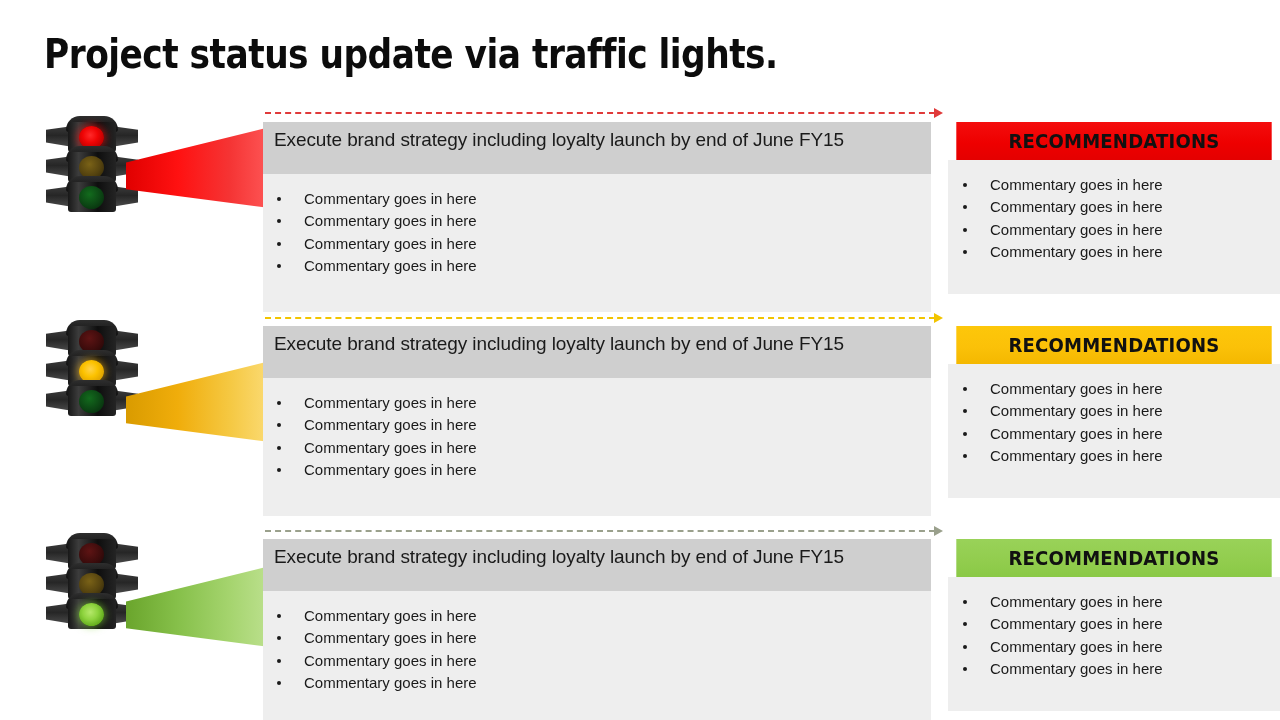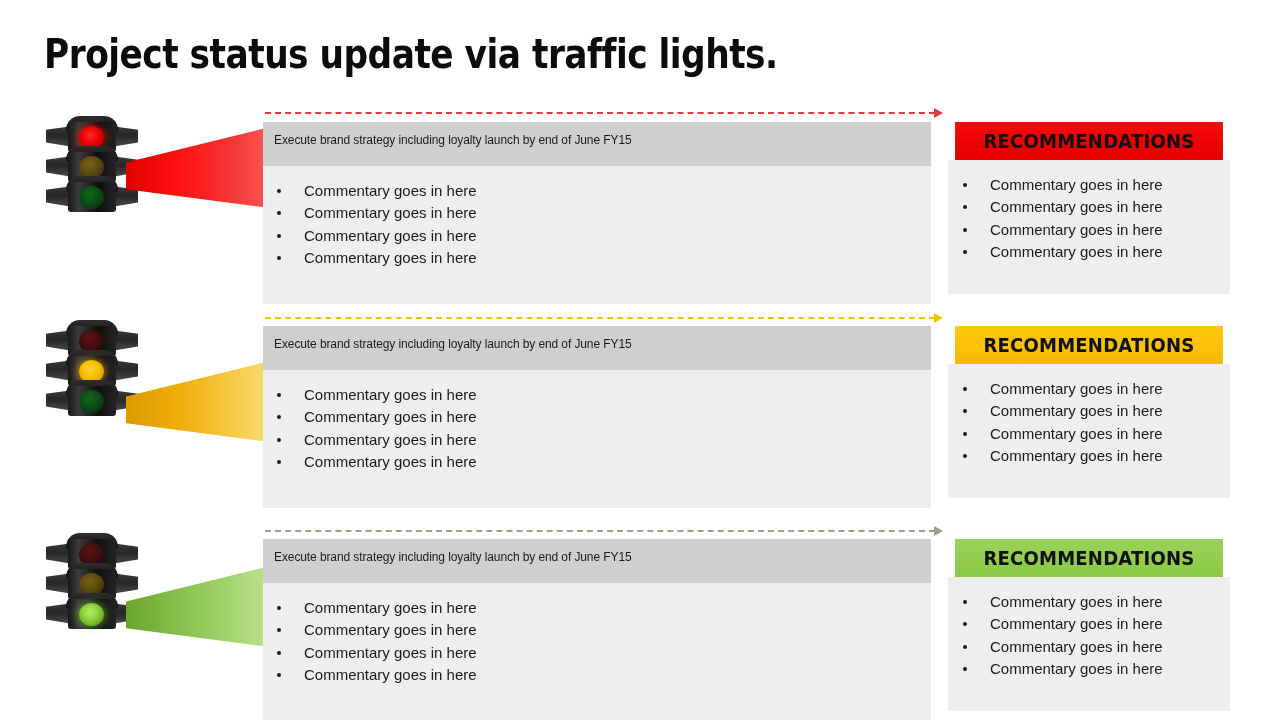--- a/index.html
+++ b/index.html
@@ -184,40 +184,40 @@
 
   
   .card {
     position: absolute;
     left: 263px;
     top: 18px;
     width: 668px;
   }
   .card-header {
     background: #cfcfcf;
-    height: 44px;
+    height: 52px;
     line-height: 36px;
     padding-left: 11px;
-    font-size: 12px;
+    font-size: 19px;
     color: #1a1a1a;
     white-space: nowrap;
     letter-spacing: -0.1px;
   }
   .card-body {
     background: #eeeeee;
     padding: 14px 0 16px 0;
     min-height: 108px;
   }
 
   
   .rec {
     position: absolute;
     left: 948px;
     top: 18px;
-    width: 282px;
+    width: 332px;
   }
   .rec-banner {
     height: 38px;
     line-height: 38px;
     text-align: center;
     font-family: "DejaVu Sans", sans-serif;
     font-weight: bold;
     font-size: 19px;
     letter-spacing: 0.2px;
     color: #111111;

